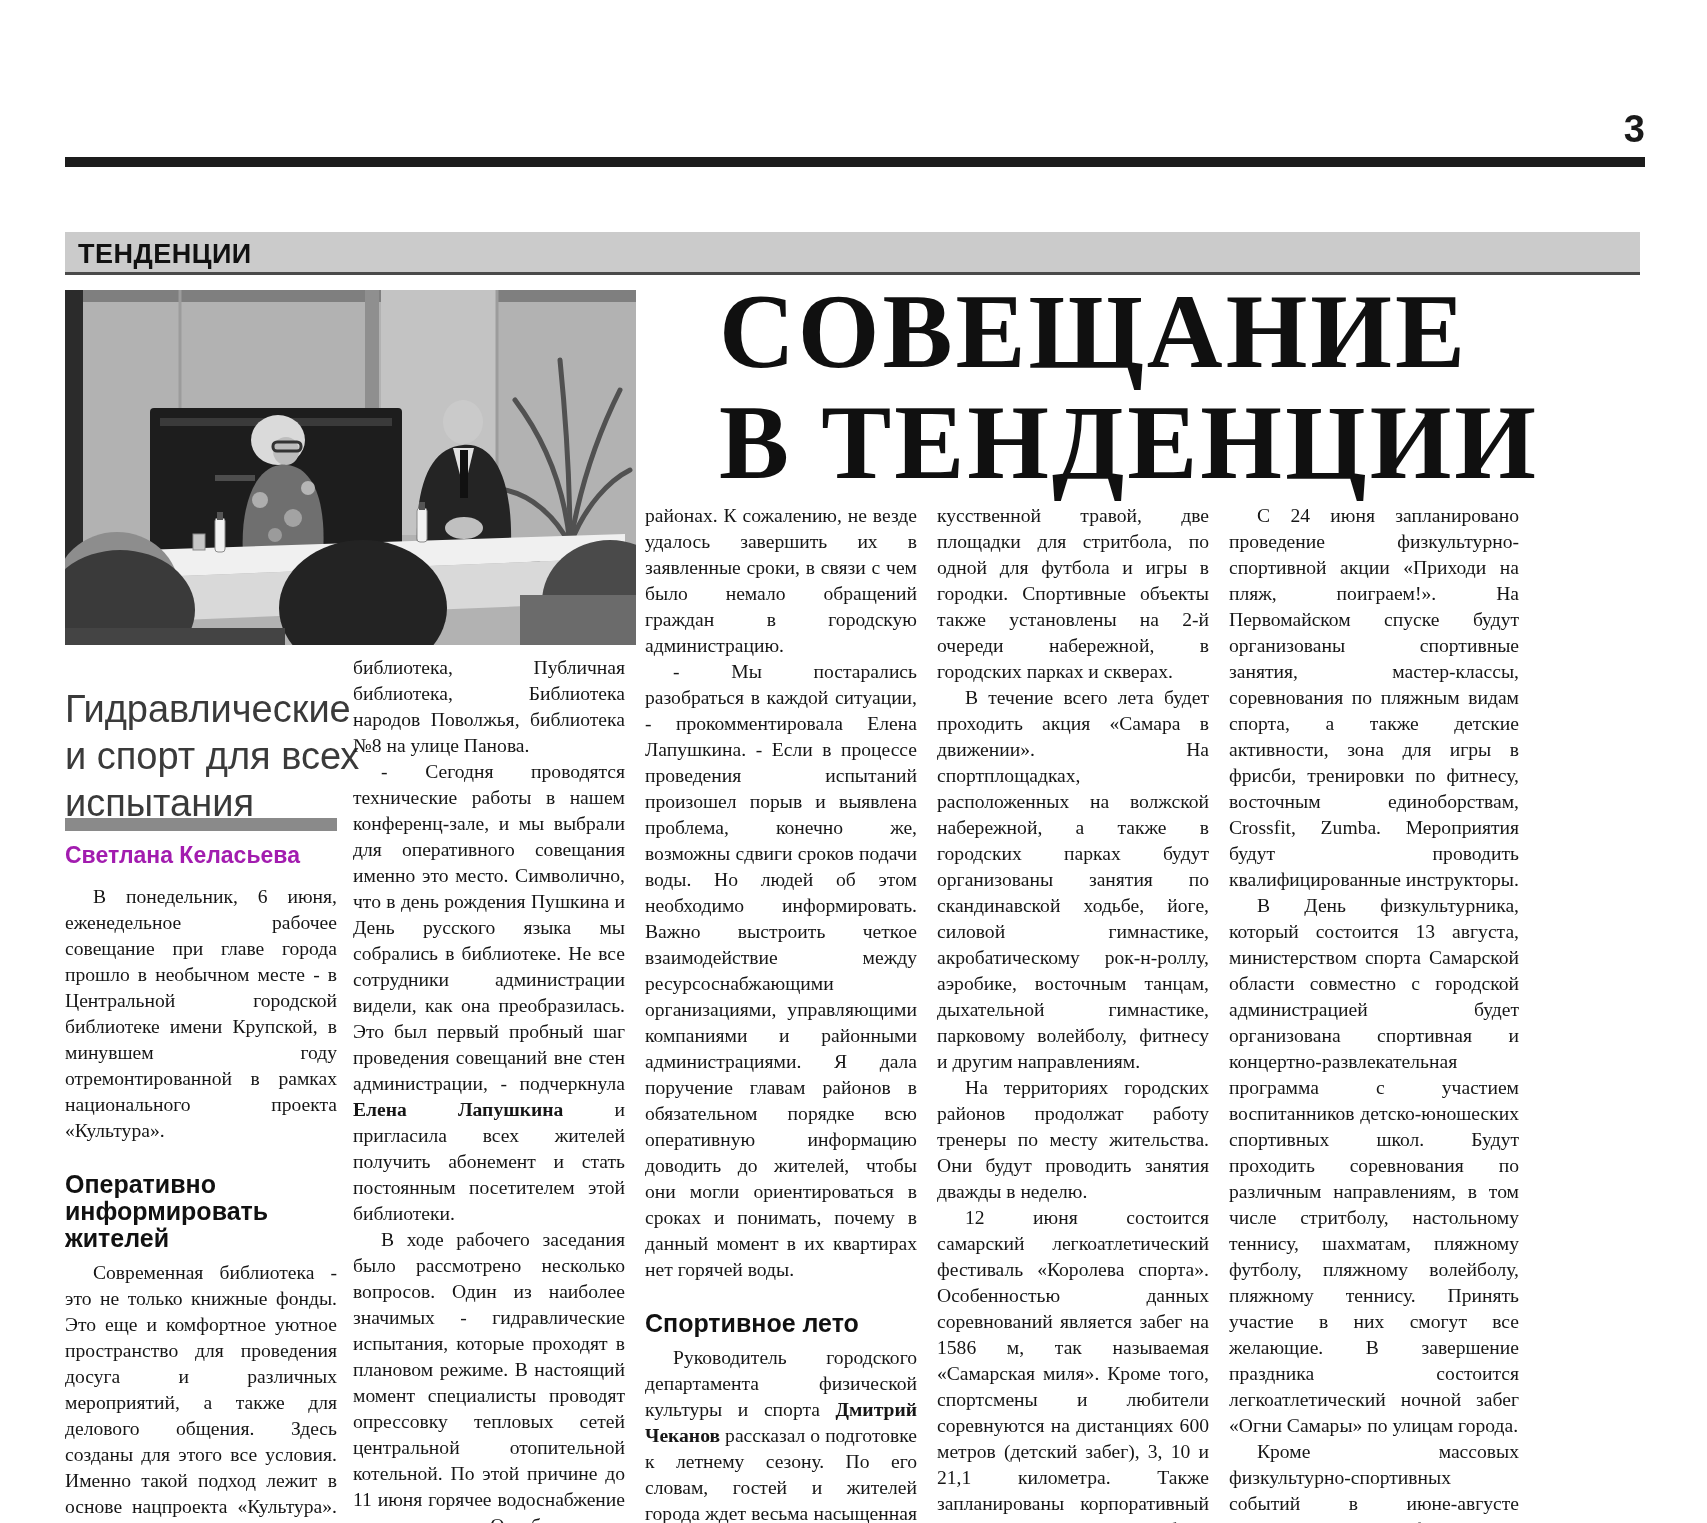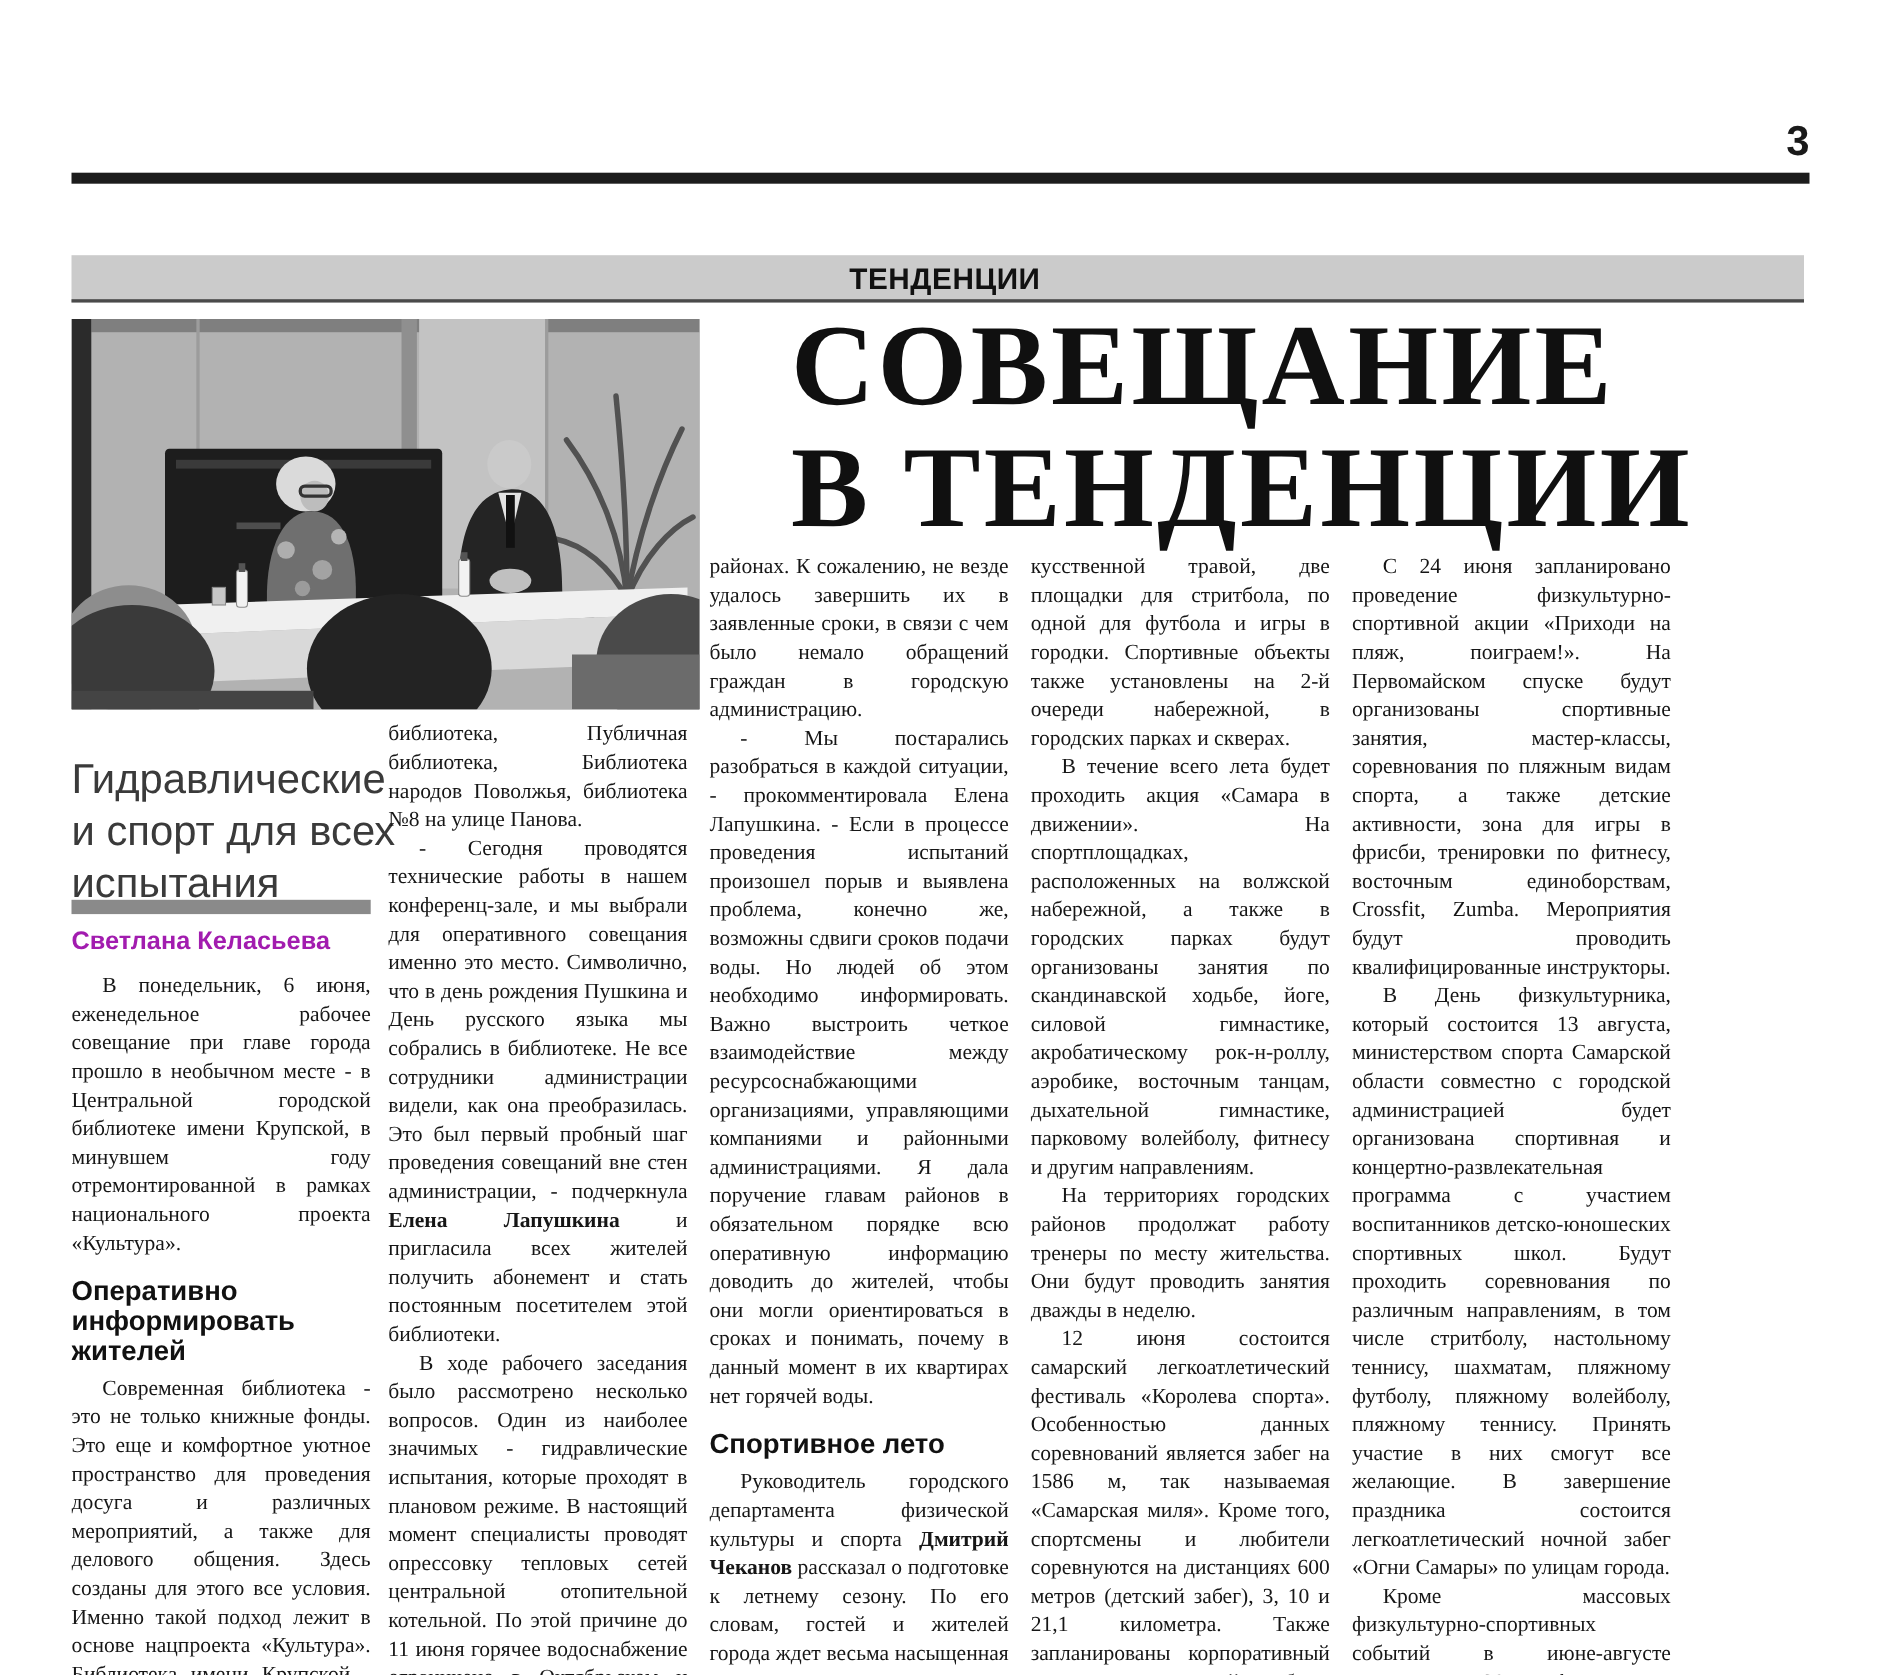--- a/index.html
+++ b/index.html
@@ -10,21 +10,21 @@
   .masthead{position:absolute;left:65px;top:126px;font-family:"Liberation Sans",sans-serif;
             font-size:22px;color:#1a1a1a;white-space:nowrap;}
   .masthead .mh-name{font-weight:bold;font-size:24px;}
   .masthead .dot{font-size:15px;vertical-align:2px;padding:0 10px;}
   .page-number{position:absolute;right:62px;top:108px;font-family:"Liberation Sans",sans-serif;
                font-weight:bold;font-size:38px;color:#1a1a1a;}
   .header-rule{position:absolute;left:65px;top:157px;width:1580px;height:10px;background:#1c1c1c;}
   .kicker{position:absolute;left:65px;top:176px;width:1575px;text-align:right;
           font-family:"Liberation Sans",sans-serif;font-weight:bold;font-size:40px;color:#1a1a1a;}
   .section-band{position:absolute;left:65px;top:232px;width:1575px;height:43px;
-                background:#cbcbcb;border-bottom:3px solid #4a4a4a;box-sizing:border-box;text-align:center;}
+                background:#cbcbcb;border-bottom:3px solid #4a4a4a;box-sizing:border-box;}
   .section-band .label{display:block;padding:7px 0 0 13px;font-family:"Liberation Sans",sans-serif;
                        font-weight:bold;font-size:27px;letter-spacing:.5px;color:#111;}
 
   
   .photo{position:absolute;left:65px;top:290px;width:571px;height:355px;background:#9a9a9a;overflow:hidden;}
   .photo svg{display:block;}
 
   
   .headline{position:absolute;left:680px;top:276px;width:975px;
             font-family:"Liberation Serif",serif;font-weight:bold;color:#101010;
@@ -37,21 +37,21 @@
   .divider-bar{position:absolute;left:65px;top:818px;width:272px;height:13px;background:#8a8a8a;}
   .author{position:absolute;left:65px;top:842px;font-family:"Liberation Sans",sans-serif;
           font-weight:bold;font-size:23px;color:#a21caf;}
 
   
   .col{position:absolute;width:272px;text-align:justify;font-size:19.6px;line-height:26px;
        color:#161616;overflow:hidden;}
   .col p{margin:0;text-indent:28px;}
   .col p.cont{text-indent:0;}
   .col .sub{font-family:"Liberation Sans",sans-serif;font-weight:bold;font-size:25px;
-            line-height:27px;text-align:left;text-indent:0;margin:17px 0 8px 0;color:#111;}
+            line-height:27px;text-align:left;text-indent:0;margin:27px 0 8px 0;color:#111;}
   .col b{font-weight:bold;}
   #col1-body{left:65px;top:884px;height:639px;}
   #col2{left:353px;top:655px;height:868px;}
   #col3{left:645px;top:503px;height:1020px;}
   #col4{left:937px;top:503px;height:1020px;}
   #col5{left:1229px;top:503px;width:290px;height:1020px;}
 </style>
 </head>
 <body>
 

